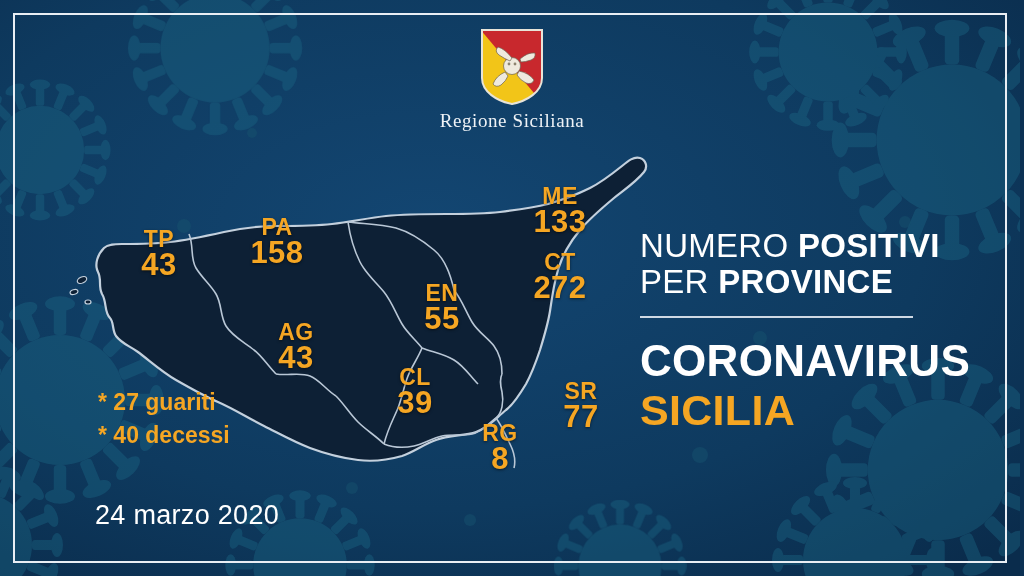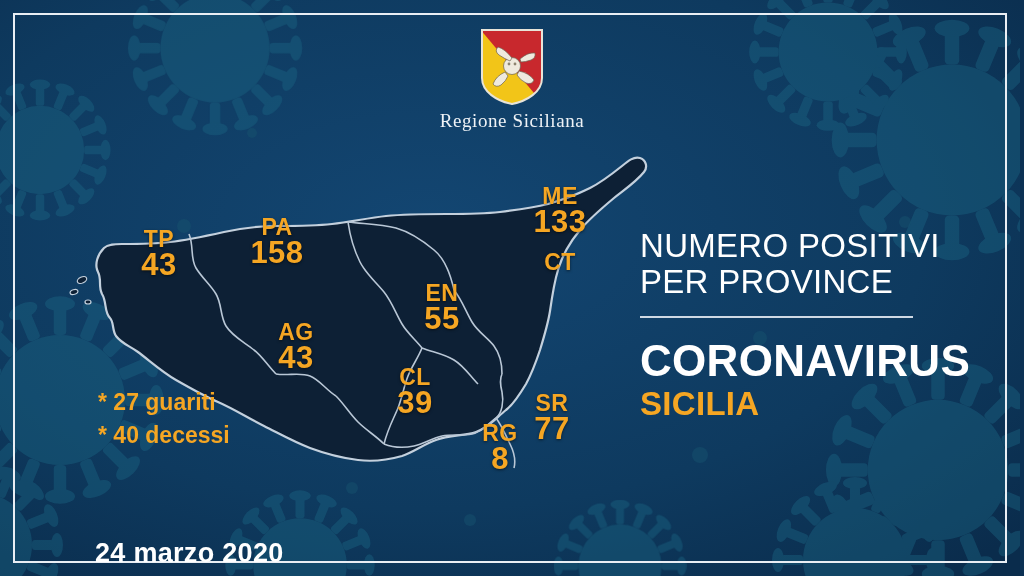--- a/index.html
+++ b/index.html
@@ -30,32 +30,32 @@
      font-weight:bold;line-height:.96;text-shadow:0 1px 3px rgba(0,0,0,.55);
      pointer-events:none;}
   .prov-label .ab{display:block;font-size:23px;letter-spacing:.5px;}
   .prov-label .nm{display:block;font-size:31px;letter-spacing:.5px;}
 
   
   #panel{position:absolute;left:640px;top:228px;width:300px;}
   .hl{color:#ffffff;font-size:33px;line-height:1.08;letter-spacing:.3px;
       white-space:nowrap;}
   .hl .lt{font-weight:400;}
-  .hl .bd{font-weight:normal;}
+  .hl .bd{font-weight:bold;}
   #divider{margin:17px 0 18px 0;height:2px;width:273px;background:#cfd9e4;}
   #cv-line{color:#ffffff;font-weight:bold;font-size:44px;letter-spacing:.3px;
       line-height:1.12;}
-  #sic-line{color:#f5a623;font-weight:bold;font-size:33px;letter-spacing:.3px;
+  #sic-line{color:#f5a623;font-weight:bold;font-size:43px;letter-spacing:.3px;
       line-height:1.12;}
 
   
   #stats{position:absolute;left:98px;top:386px;color:#f5a623;
       font-weight:bold;font-size:23px;line-height:1.42;}
   #date{position:absolute;left:95px;top:500px;color:#ffffff;
-      font-weight:bold;font-size:27px;letter-spacing:.3px;margin-top:38px;}
+      font-weight:normal;font-size:27px;letter-spacing:.3px;}
 
   
   #phone-box{position:absolute;left:838px;top:492px;width:172px;height:58px;}
   #phone-border{position:absolute;left:18px;top:2px;width:152px;height:52px;
       border:2px solid #2fe02f;border-radius:9px;box-sizing:border-box;}
   #phone-icon{position:absolute;left:0px;top:6px;}
   #nv-label{position:absolute;left:36px;top:4px;color:#2fe02f;
       font-size:10.5px;font-weight:bold;letter-spacing:.4px;
       transform:scaleX(.94);transform-origin:left center;}
   #nv-rule{position:absolute;left:146px;top:10px;width:26px;height:2px;
@@ -314,30 +314,31 @@
     <div class="prov-label" style="left:198px;top:191px;width:80px;">
       <span class="ab">AG</span>
       <span class="nm">43</span>
     </div>
     <div class="prov-label" style="left:344px;top:152px;width:80px;">
       <span class="ab">EN</span>
       <span class="nm">55</span>
     </div>
     <div class="prov-label" style="left:456px;top:121px;width:92px;">
       <span class="ab">CT</span>
+      <span class="nm">272</span>
     </div>
     <div class="prov-label" style="left:317px;top:236px;width:80px;">
       <span class="ab">CL</span>
       <span class="nm">39</span>
     </div>
     <div class="prov-label" style="left:404px;top:292px;width:76px;">
       <span class="ab">RG</span>
       <span class="nm">8</span>
     </div>
-    <div class="prov-label" style="left:454px;top:250px;width:80px;margin-top:12px;">
+    <div class="prov-label" style="left:483px;top:250px;width:80px;">
       <span class="ab">SR</span>
       <span class="nm">77</span>
     </div>
   </div>
 
   <div id="panel">
     <div class="hl">
       <span class="lt">NUMERO</span>
       <span class="bd">POSITIVI</span>
     </div>

